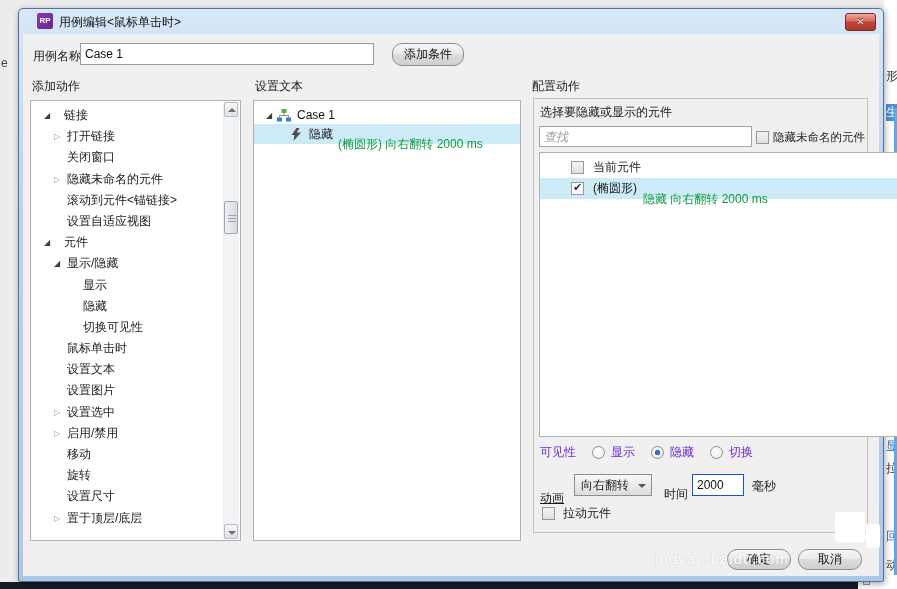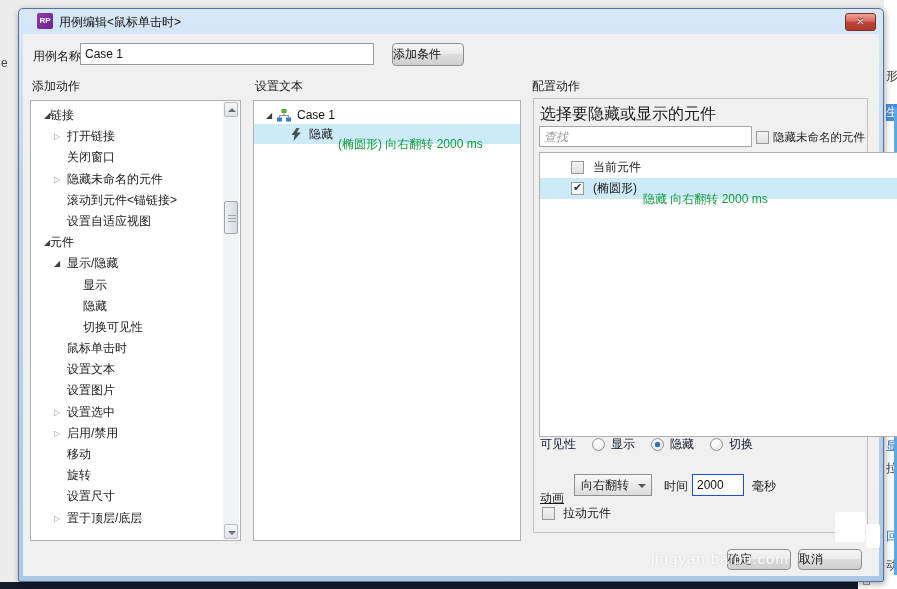--- a/index.html
+++ b/index.html
@@ -30,36 +30,36 @@
     background:linear-gradient(180deg,#efa79b 0%,#d8685c 45%,#bc4437 50%,#b03a2e 100%);
     color:#f7ecec; text-align:center; line-height:16px; font-size:10px; font-weight:bold;
     text-shadow:0 -1px 0 #5c1217; cursor:pointer; }
 
   .client { position:absolute; left:4px; top:25px; width:856px; height:542px; background:#f0f0f0; }
 
   
   .lbl { position:absolute; font-size:12px; color:#1a1a1a; }
   .case-name-input { position:absolute; left:57px; top:9px; width:294px; height:22px;
     border:1px solid #9a9a9a; background:#fff; font-size:12px; padding:0 4px; color:#111; }
-  .btn { border:1px solid #8e8e8e; border-radius:4px; font-size:12px; color:#111; text-align:left;
+  .btn { border:1px solid #8e8e8e; border-radius:10px; font-size:12px; color:#111; text-align:center;
     background:linear-gradient(180deg,#f6f6f6 0%,#ebebeb 45%,#dddddd 50%,#cfcfcf 100%); cursor:pointer; }
   .add-cond-btn { position:absolute; left:369px; top:9px; width:72px; height:23px; line-height:21px; }
 
   .col-header { position:absolute; top:44px; font-size:12px; color:#1a1a1a; }
 
   
   .listbox { position:absolute; top:66px; background:#fff; border:1px solid #b0b0b0; overflow:hidden; }
   .left-list { left:7px; width:211px; height:441px; }
   .mid-list  { left:230px; width:268px; height:441px; }
 
   
   .tree { position:absolute; inset:0; padding-top:4px; overflow:hidden; }
   .trow { position:relative; height:21.2px; line-height:21.2px; font-size:12px; color:#1a1a1a; white-space:nowrap; cursor:default; }
   .trow .arrow { position:absolute; top:0; width:10px; font-size:8px; line-height:21.2px; }
-  .trow.l1 { padding-left:19px; } .trow.l1 .arrow { left:13px; }
+  .trow.l1 { padding-left:33px; } .trow.l1 .arrow { left:13px; }
   .trow.l2 { padding-left:36px; } .trow.l2 .arrow { left:23px; }
   .trow.l3 { padding-left:52px; }
   .trow.s-expanded .arrow::before { content:"◢"; color:#3f3f3f; }
   .trow.s-collapsed .arrow::before { content:"▷"; color:#9a9a9a; }
   .trow.s-none .arrow::before { content:""; }
 
   
   .vscroll { position:absolute; top:1px; right:1px; bottom:1px; width:16px; background:#f2f3f5; }
   .sbtn { position:absolute; left:1px; width:14px; height:15px; border:1px solid #b8bcc0; border-radius:2px;
     background:linear-gradient(180deg,#f6f7f8,#dfe2e6); }
@@ -77,54 +77,54 @@
   .case-row .arrow { font-size:8px; color:#3f3f3f; width:11px; }
   .case-row svg { margin-right:6px; }
   .action-row { display:flex; align-items:center; height:20px; padding-left:37px; background:#cdeaf7; font-size:12px; }
   .action-row svg { margin-right:7px; }
   .action-name { color:#1a1a1a; margin-right:5px; }
   .green { color:#0e9c3e;margin-top:21px; }
 
   
   .groupbox { position:absolute; left:510px; top:64px; width:335px; height:435px;
     border:1px solid #c2c2c2; background:#f0f0f0; }
-  .select-label { position:absolute; left:6px; top:5px; font-size:16px; color:#1a1a1a; }
+  .select-label { position:absolute; left:6px; top:5px; font-size:12px; color:#1a1a1a; }
   .search-input { position:absolute; left:5px; top:27px; width:213px; height:21px;
     border:1px solid #a5a5a5; background:#fff; font-size:12px; padding:0 4px; color:#333; }
   .search-input::placeholder { font-style:italic; color:#9a9a9a; }
   .cb { display:inline-block; width:13px; height:13px; border:1px solid #999;
     background:linear-gradient(180deg,#f3f3f3,#e0e0e0); position:relative; flex:none; }
   .hide-unnamed { position:absolute; left:222px; top:31px; display:flex; align-items:center; font-size:11.5px; color:#1a1a1a; white-space:nowrap; }
   .hide-unnamed .cb { margin-right:4px; }
 
   .widget-list { position:absolute; left:5px; top:53px; width:381px; height:285px;
     border:1px solid #b0b0b0; background:#fff; padding-top:4px; overflow:hidden; }
   .wrow { display:flex; align-items:center; height:21px; padding-left:31px; font-size:12px; color:#1a1a1a; white-space:nowrap; }
   .wrow .cb { margin-right:9px; }
   .wrow.selected { background:#cdeaf7; }
   .wrow.checked .cb { background:#fdfdfd; }
   .wrow.checked .cb::after { content:"✔"; position:absolute; left:1px; top:-2px; font-size:11px; color:#23345c; font-weight:bold; }
   .wrow .wdetail { margin-left:6px; }
 
-  .vis-row { position:absolute; left:6px; top:337px; display:flex; align-items:center; font-size:12px; color:#0f172a; }
+  .vis-row { position:absolute; left:6px; top:345px; display:flex; align-items:center; font-size:12px; color:#6d28d9; }
   .vis-label { margin-right:16px; }
   .radio-item { display:flex; align-items:center; margin-right:16px; cursor:default; }
   .radio { width:13px; height:13px; border:1px solid #8f8f8f; border-radius:50%;
     background:radial-gradient(circle at 35% 30%, #ffffff, #e8e8e8); margin-right:6px; position:relative; flex:none; }
   .radio-item.selected .radio::after { content:""; position:absolute; left:3px; top:3px; width:5px; height:5px;
     border-radius:50%; background:#2f6fc1; box-shadow:0 0 1px #1d4e92; }
 
   .anim-row { position:absolute; left:6px; top:375px; height:22px; width:320px; font-size:12px; color:#1a1a1a; }
   .anim-label { position:absolute; left:0; top:16px;text-decoration:underline; }
   .combo { position:absolute; left:34px; top:0; width:78px; height:22px; border:1px solid #8f8f8f;
     background:linear-gradient(180deg,#f8f8f8,#e8e8e8 60%,#dcdcdc); font-size:12px; line-height:20px;
     padding-left:6px; cursor:pointer; }
   .combo-arrow { position:absolute; right:5px; top:9px; width:0; height:0;
     border-left:4px solid transparent; border-right:4px solid transparent; border-top:4px solid #555; }
-  .time-label { position:absolute; left:124px; top:4px; }
+  .time-label { position:absolute; left:124px; top:12px; }
   .time-input { position:absolute; left:152px; top:0; width:52px; height:22px; border:1px solid #1d4ed8;
     background:#fff; font-size:12px; padding:0 4px; color:#111; }
   .unit-label { position:absolute; left:212px; top:4px; }
 
   .bring-row { position:absolute; left:8px; top:406px; display:flex; align-items:center; font-size:12px; color:#1a1a1a; }
   .bring-row .cb { margin-right:8px; }
 
   
   .ok-btn { position:absolute; left:704px; top:515px; width:64px; height:21px; line-height:19px; }
   .cancel-btn { position:absolute; left:775px; top:515px; width:64px; height:21px; line-height:19px; }

